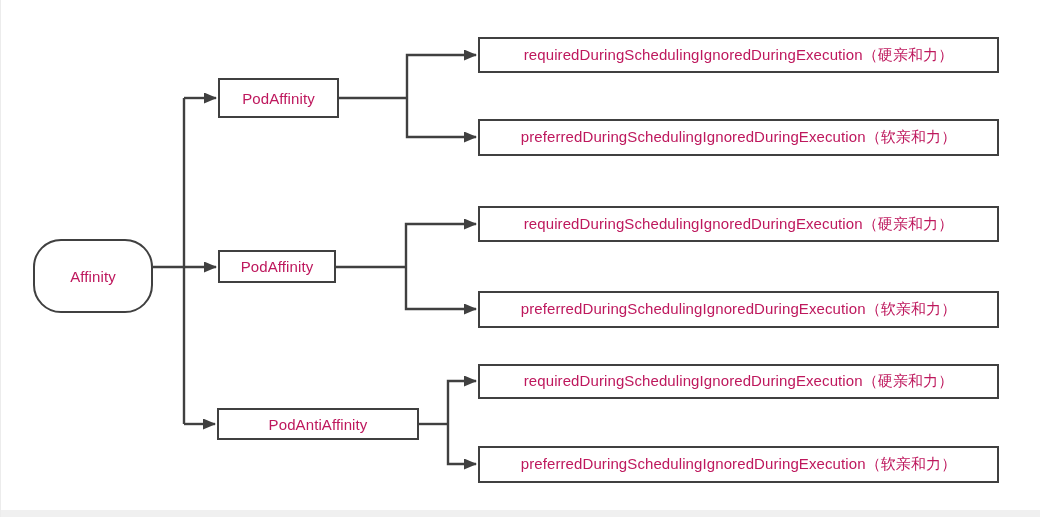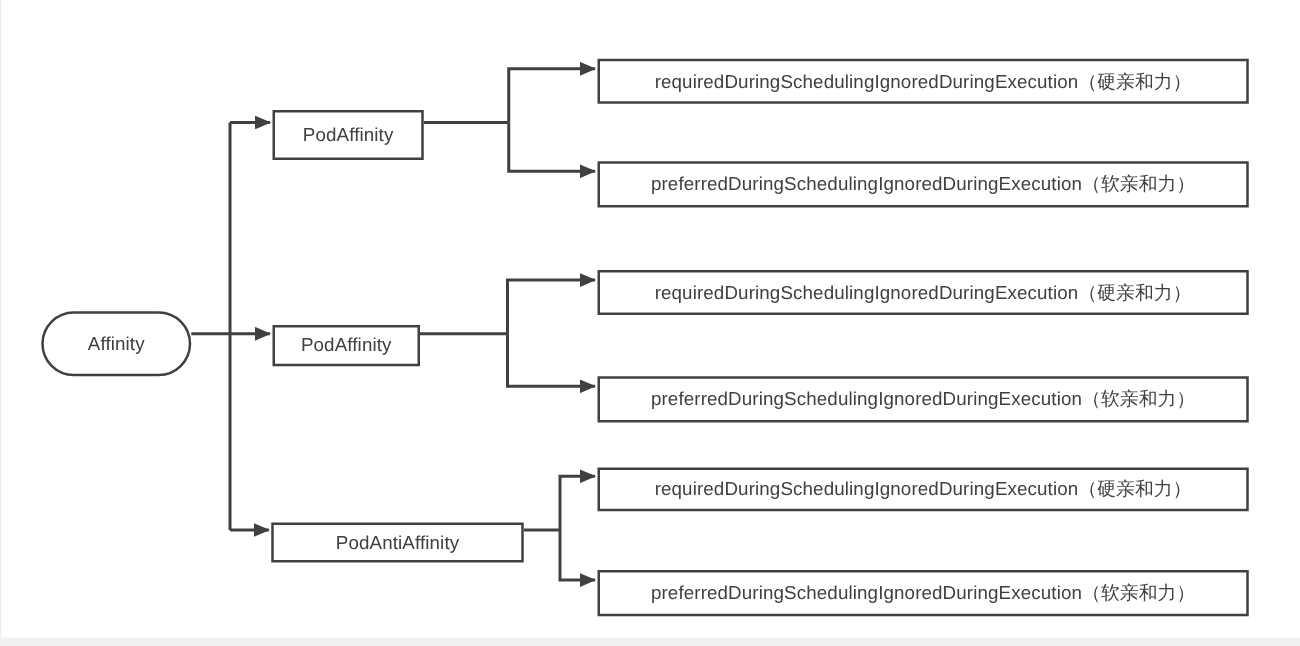--- a/index.html
+++ b/index.html
@@ -27,29 +27,28 @@
     pointer-events: none;
   }
   .node {
     position: absolute;
     display: flex;
     align-items: center;
     justify-content: center;
     box-sizing: border-box;
     background: #ffffff;
     border: 2.5px solid #404040;
-    color: #404040;
+    color: #be185d;
     font-size: 15px;
     white-space: nowrap;
     letter-spacing: 0.1px;
-    margin-top: 10px;
   }
   .node-root {
     left: 32px; top: 239px;
-    width: 120px; height: 52px;
+    width: 120px; height: 74px;
     border-radius: 28px;
   }
   .node-nodeaffinity    { left: 217px; top: 78px;  width: 121px; height: 40px; }
   .node-podaffinity     { left: 217px; top: 250px; width: 118px; height: 33px; }
   .node-podantiaffinity { left: 216px; top: 408px; width: 202px; height: 32px; }
   .leaf { left: 477px; width: 521px; }
   .leaf-1 { top: 37px;  height: 36px; }
   .leaf-2 { top: 119px; height: 37px; }
   .leaf-3 { top: 206px; height: 36px; }
   .leaf-4 { top: 291px; height: 37px; }

